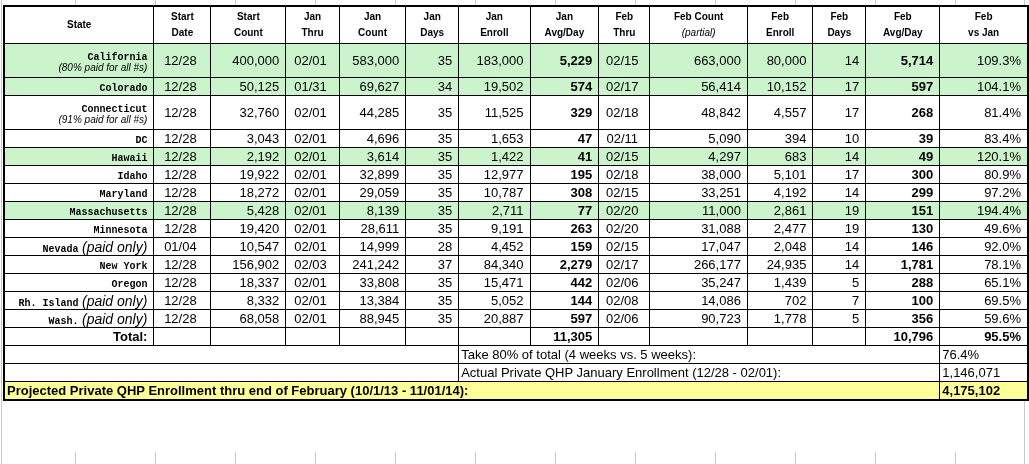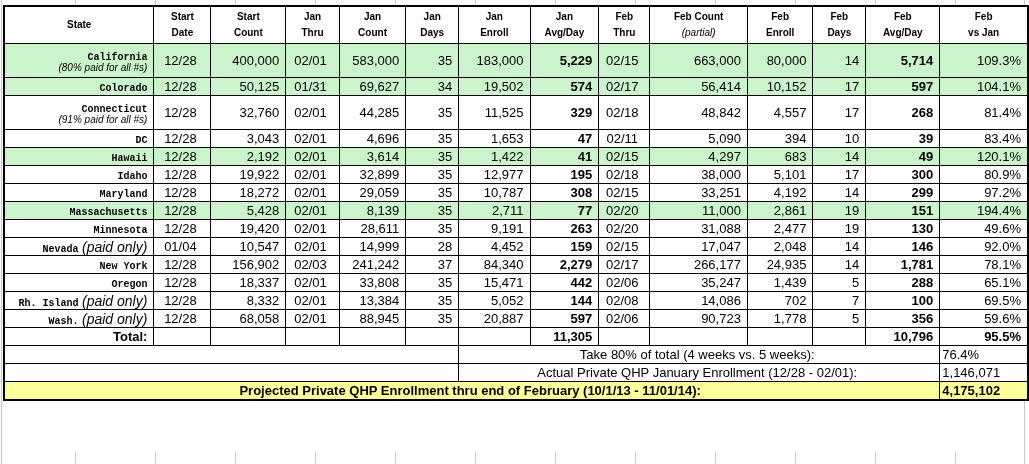--- a/index.html
+++ b/index.html
@@ -31,21 +31,21 @@
   tr.green { background:var(--green); }
   .num  { text-align:right; }
   .date { text-align:center; padding:0 2px; }
   .bold { font-weight:bold; }
   .pct  { padding-right:12px; }
   .state { text-align:right; padding-right:4px; }
   .sname { font-weight:bold; font-size:10px;font-family:Liberation Mono, monospace; }
   .inote { font-style:italic; font-size:14px;text-align:center; }
   .bnote { font-style:italic; font-size:10px; line-height:10px; }
   .total-label { text-align:right; font-weight:bold; font-size:14px; padding-right:4px; }
-  .sum-label { text-align:center; font-size:14px; padding-right:5px; }
+  .sum-label { text-align:left; font-size:14px; padding-right:5px; }
   .sum-val { text-align:left; font-size:13.5px; padding-right:5px; }
   tr.hl { background:var(--yellow); }
   tr.hl td { font-weight:bold; }
 </style>
 </head>
 <body>
 
 <div id="grid-top" class="grid-strip"></div>
 <div id="grid-left"></div>
 <div id="grid-right"></div>

